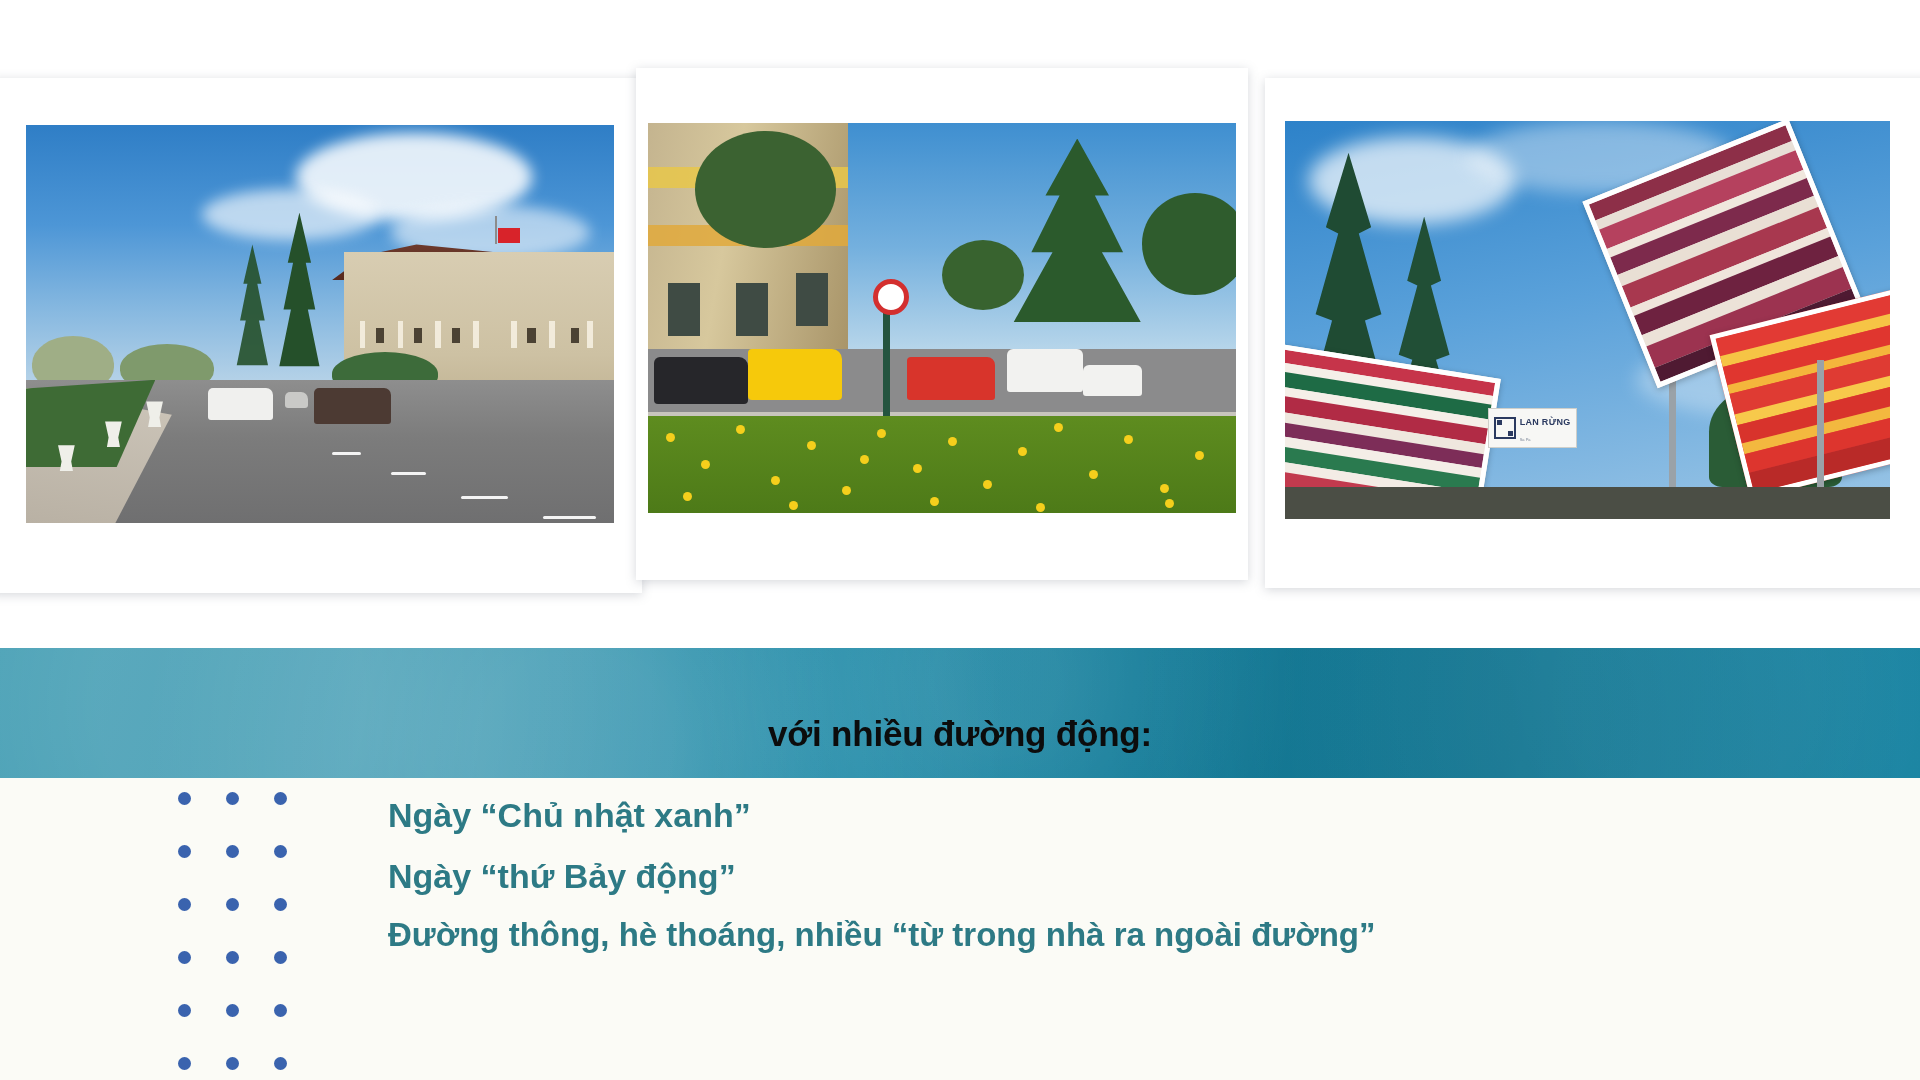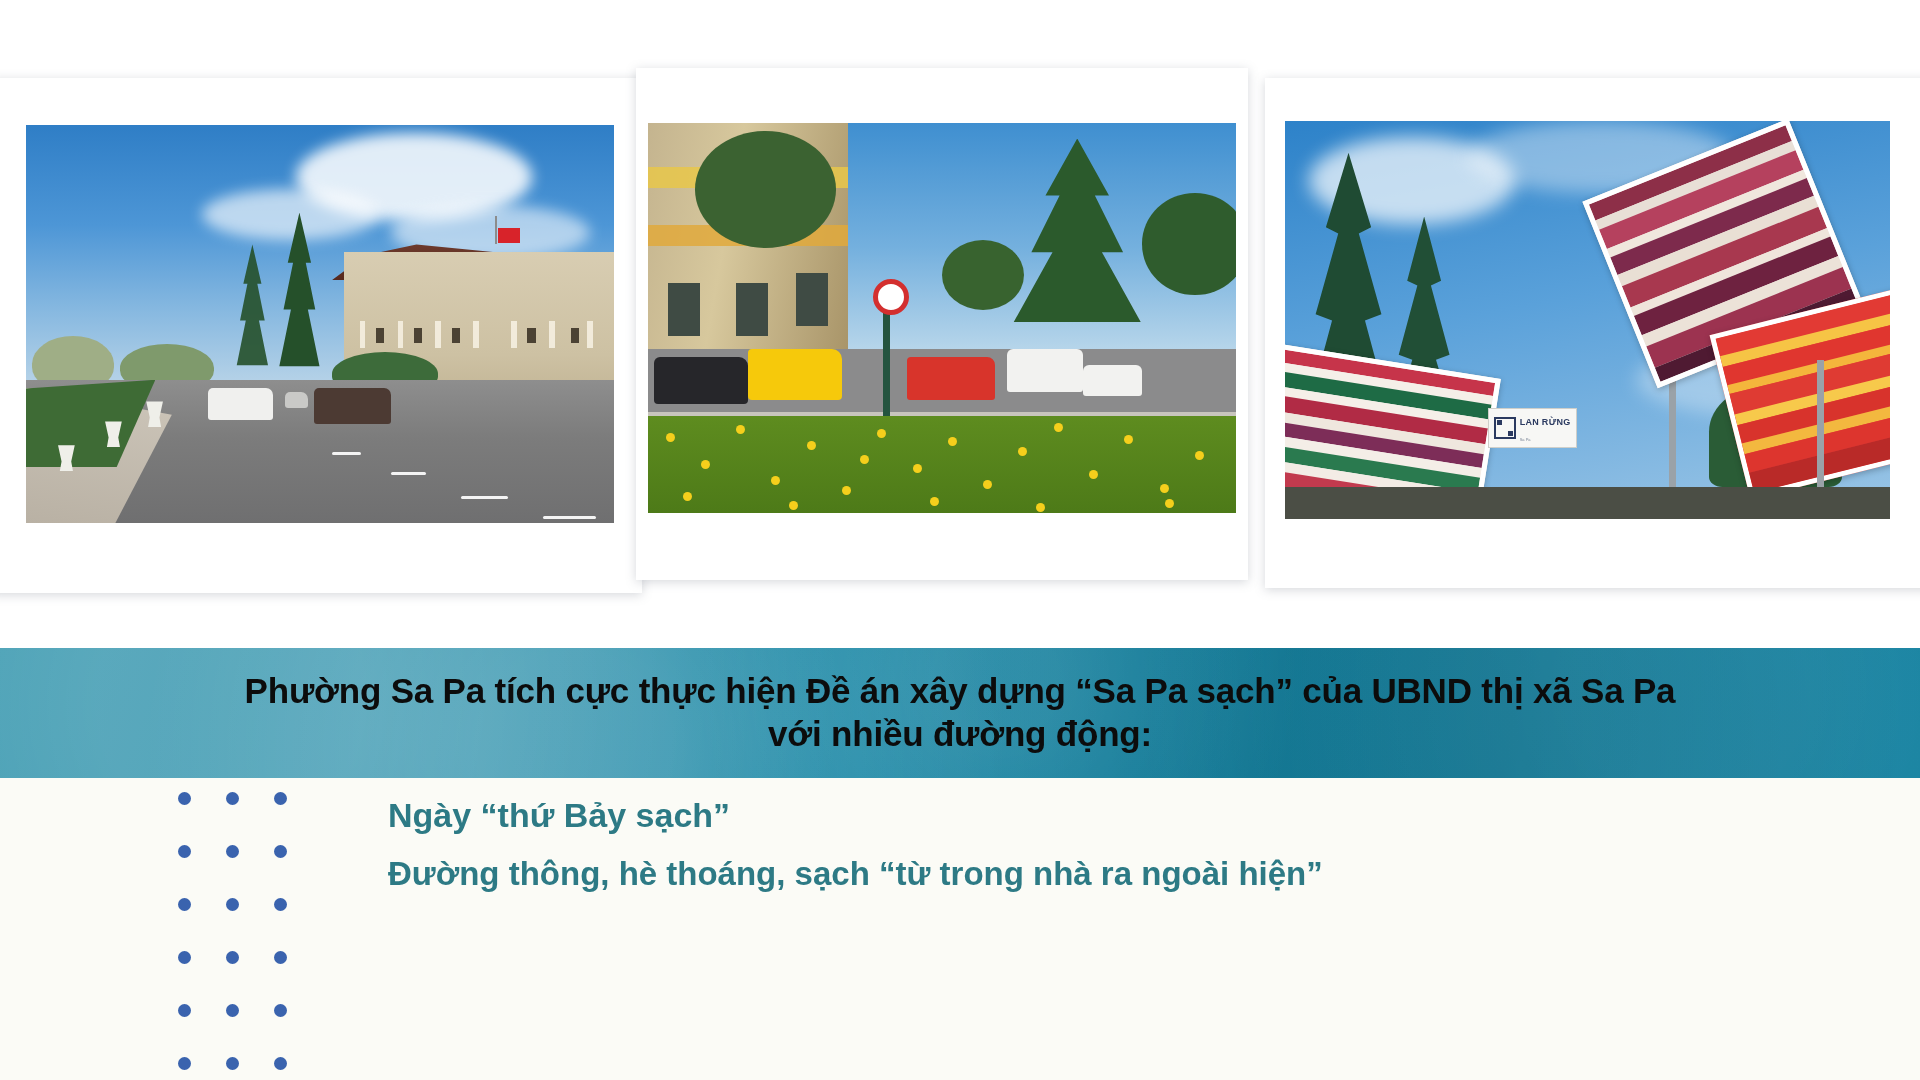--- a/index.html
+++ b/index.html
@@ -293,21 +293,20 @@
         </span>
       </div>
 
       <div class="p3-ground"></div>
     </div>
   </div>
 </div>
 
 <div class="banner">
   <div class="banner-title">
-    <span>Phường Sa Pa tích cực thực hiện Đề án xây dựng “Sa Pa sạch” của UBND thị xã Sa Pa</span>
     <br>
     <span>với nhiều đường động:</span>
   </div>
 </div>
 
 <div class="body-area">
 
   <div class="dotgrid" id="dotgrid">
       <div class="dot" style="left: 0px; top: 0px; background: rgb(58, 99, 174);"></div>
       <div class="dot" style="left: 48px; top: 0px; background: rgb(58, 99, 174);"></div>
@@ -323,17 +322,18 @@
       <div class="dot" style="left: 96px; top: 159px; background: rgb(58, 99, 174);"></div>
       <div class="dot" style="left: 0px; top: 212px; background: rgb(58, 99, 174);"></div>
       <div class="dot" style="left: 48px; top: 212px; background: rgb(58, 99, 174);"></div>
       <div class="dot" style="left: 96px; top: 212px; background: rgb(58, 99, 174);"></div>
       <div class="dot" style="left: 0px; top: 265px; background: rgb(58, 99, 174);"></div>
       <div class="dot" style="left: 48px; top: 265px; background: rgb(58, 99, 174);"></div>
       <div class="dot" style="left: 96px; top: 265px; background: rgb(58, 99, 174);"></div>
     </div>
 
   <div class="list">
-    <div class="list-item i1">Ngày “thứ Bảy sạch”</div>
-    <div class="list-item i2">Đường thông, hè thoáng, sạch “từ trong nhà ra ngoài hiện”</div>
+    <div class="list-item i0">Ngày “Chủ nhật xanh”</div>
+    <div class="list-item i1">Ngày “thứ Bảy động”</div>
+    <div class="list-item i2">Đường thông, hè thoáng, nhiều “từ trong nhà ra ngoài đường”</div>
   </div>
 
 </div>
 
 </body></html>

